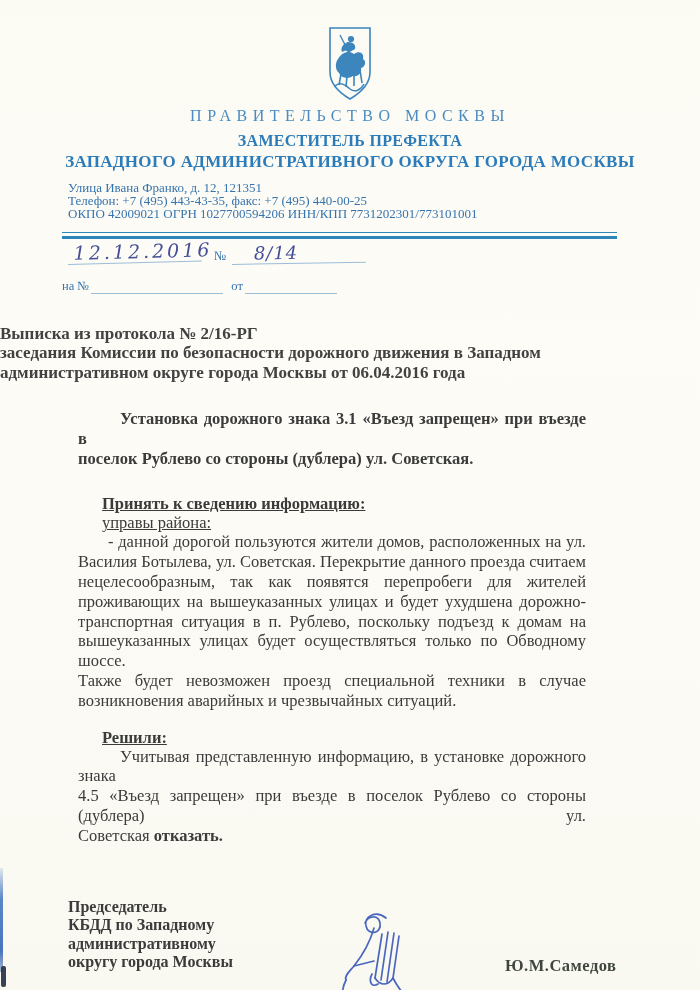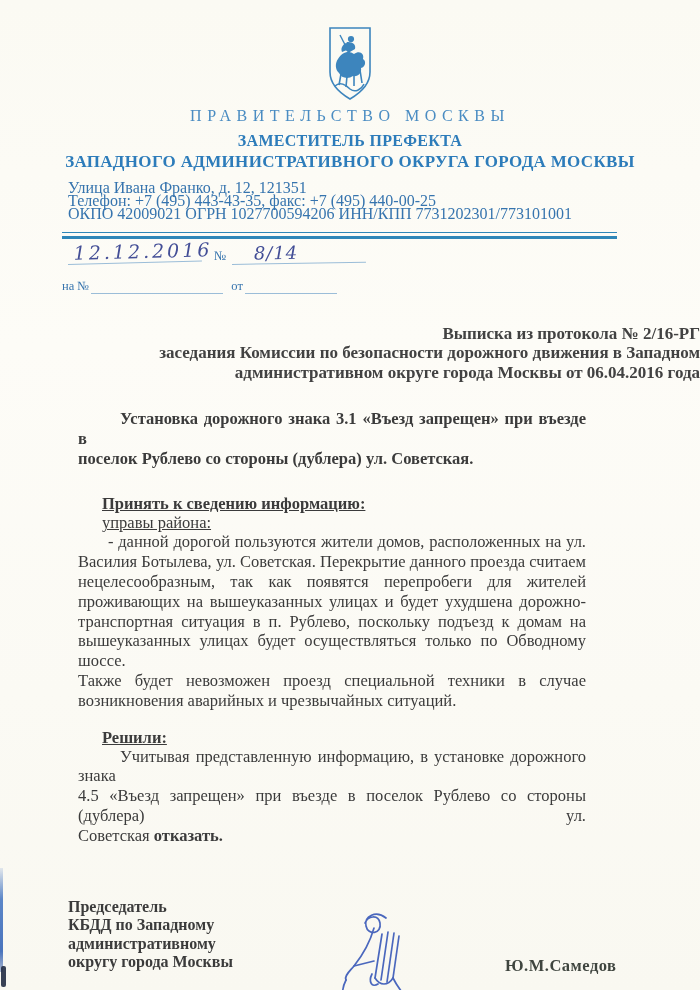--- a/index.html
+++ b/index.html
@@ -7,37 +7,37 @@
     position:relative;width:700px;height:990px;margin:0 auto;
     background:linear-gradient(180deg,#fbfaf3 0%,#fdfcf7 35%,#fbfaf4 70%,#f9f8f1 100%);
     font-family:"Liberation Serif", serif;color:#3b3b3b;overflow:hidden;
     box-sizing:border-box;padding-top:26px;
   }
   
   .crest{display:block;margin:0 auto;width:46px;height:76px;}
   .gov-name{margin-top:5px;text-align:center;color:#4a8cc2;font-size:16px;letter-spacing:5.5px;font-weight:400;}
   .office1{margin-top:7px;text-align:center;color:#2d7cba;font-weight:bold;font-size:16px;letter-spacing:.3px;}
   .office2{margin-top:2px;text-align:center;color:#2d7cba;font-weight:bold;font-size:17px;letter-spacing:.3px;}
-  .contact{margin:9px 0 12px 68px;color:#3674ae;font-size:16px;line-height:13px;}
+  .contact{margin:9px 0 12px 68px;color:#3674ae;font-size:13px;line-height:13px;}
   .contact div{white-space:nowrap;}
   .rule{margin:7px 0 0 62px;width:555px;height:2.5px;border-top:1.5px solid #2e86b8;border-bottom:3px solid #2e86b8;}
   
   .date-row{margin:1px 0 0 68px;display:flex;align-items:flex-end;height:25px;}
   .hw{font-family:"DejaVu Serif", serif;font-style:italic;color:#434e96;}
   .hand-date{width:128px;border-bottom:1px solid #9bbdd8;font-size:19px;letter-spacing:3px;transform:rotate(-1.5deg);transform-origin:left bottom;padding-left:6px;white-space:nowrap;}
   .num-label{color:#3674ae;font-size:13px;margin:0 6px 1px 12px;}
   .hand-num{width:112px;border-bottom:1px solid #9bbdd8;font-size:18px;letter-spacing:1px;transform:rotate(-1deg);transform-origin:left bottom;padding-left:22px;white-space:nowrap;}
   .ref-row{margin:13px 0 0 62px;display:flex;align-items:flex-end;font-size:12.5px;color:#3674ae;height:16px;}
   .ref-row .lbl{margin-right:2px;white-space:nowrap;}
   .ref-row .lbl2{margin:0 2px 0 8px;white-space:nowrap;}
   .uline{border-bottom:1px solid #9bbdd8;height:14px;}
   .u1{width:132px;}
   .u2{width:92px;}
   
-  .doc-title{margin-top:30px;text-align:right;font-weight:bold;font-size:17px;line-height:19.5px;color:#424242;}
+  .doc-title{margin-top:30px;text-align:left;font-weight:bold;font-size:17px;line-height:19.5px;color:#424242;}
   
   .para{margin:0 114px 0 78px;font-size:16.5px;line-height:19.8px;color:#3b3b3b;}
   .para .jl{text-align:justify;text-align-last:justify;}
   .para .ll{text-align:left;}
   .ind42{text-indent:42px;}
   .ind30{text-indent:30px;}
   .subject{margin-top:27px;font-weight:bold;}
   .sec-head{margin:26px 0 0 102px;font-size:16.5px;font-weight:bold;text-decoration:underline;line-height:19px;}
   .sec-sub{margin:0 0 0 102px;font-size:16.5px;text-decoration:underline;line-height:19px;}
   .info-para{margin-top:0;}

